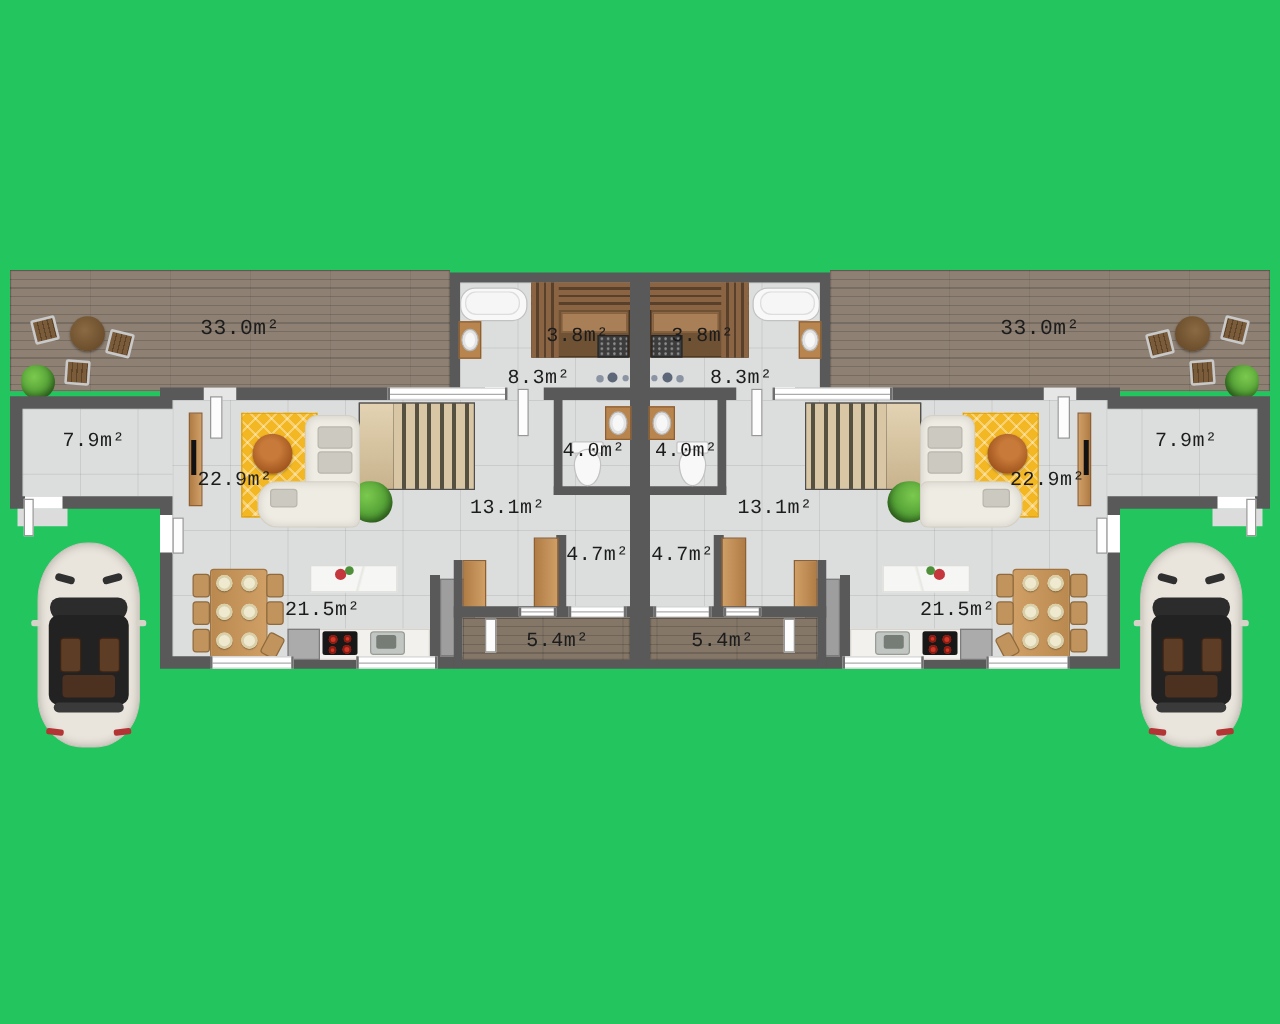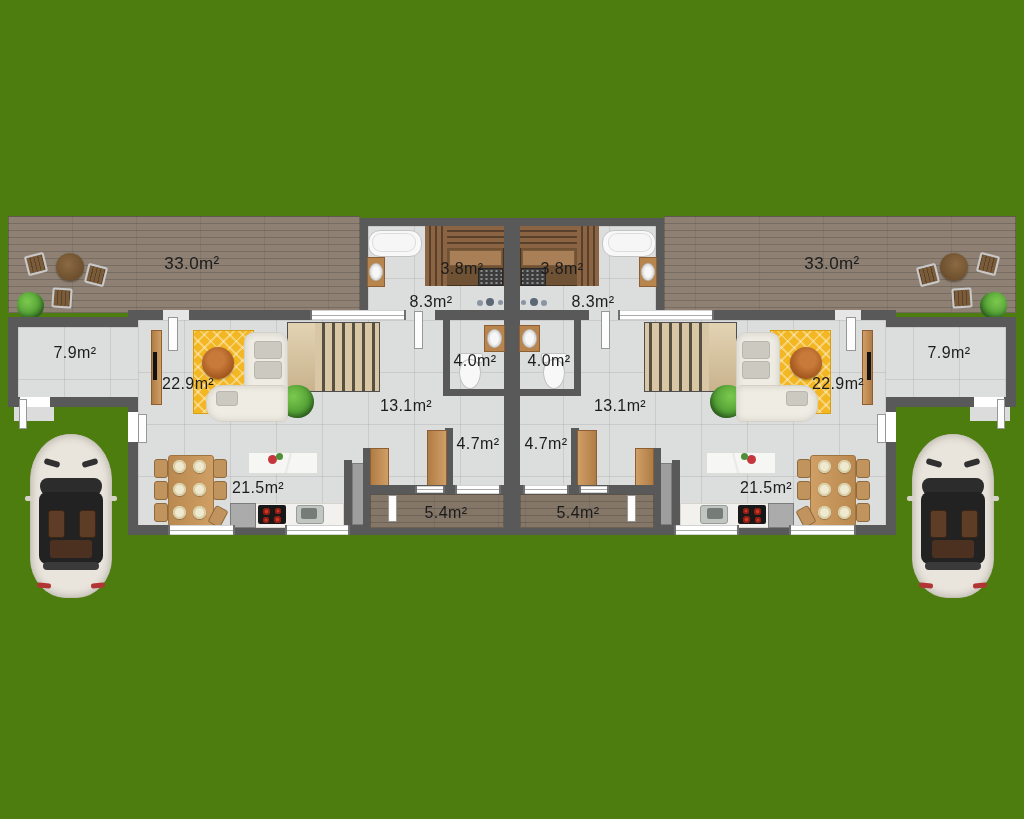--- a/index.html
+++ b/index.html
@@ -1,17 +1,17 @@
 <!DOCTYPE html>
 <html style="--wall: #595959; --floor: #dcdddd; --deck: #8e8174; --porch: #847768; --rug: #f3b723; --wood: #c1935d; --vanity: #b9854e; --sauna: #6f5134; --island: #f4f4f1; --counter: #f2f1ee; --plant: #4f9c33; --car: #eae5dc; --text: #1c1c1c;"><head>
 <meta charset="utf-8">
 <style>
   html,body{margin:0;padding:0;background:#fff}
-  .canvas{position:relative;width:1024px;height:819px;background:#4d7c0f;overflow:hidden;
-          font-family:Liberation Sans, sans-serif}
+  .canvas{position:relative;width:1024px;height:819px;background:#22c55e;overflow:hidden;
+          font-family:Liberation Mono, monospace}
   .unit{position:absolute;top:213px;width:504px;height:330px}
   .mirror{transform:scaleX(-1)}
   .wall{position:absolute;background:var(--wall)}
   .floor{position:absolute;background-color:var(--floor);
          background-image:linear-gradient(rgba(110,110,110,.16) 1px,transparent 1px),
                           linear-gradient(90deg,rgba(110,110,110,.16) 1px,transparent 1px);
          background-size:46px 52px}
   .deck{position:absolute;background-color:var(--deck);
         background-image:repeating-linear-gradient(180deg,rgba(0,0,0,.16) 0 1px,transparent 1px 7px),
                          repeating-linear-gradient(90deg,rgba(0,0,0,.07) 0 1px,transparent 1px 64px);

